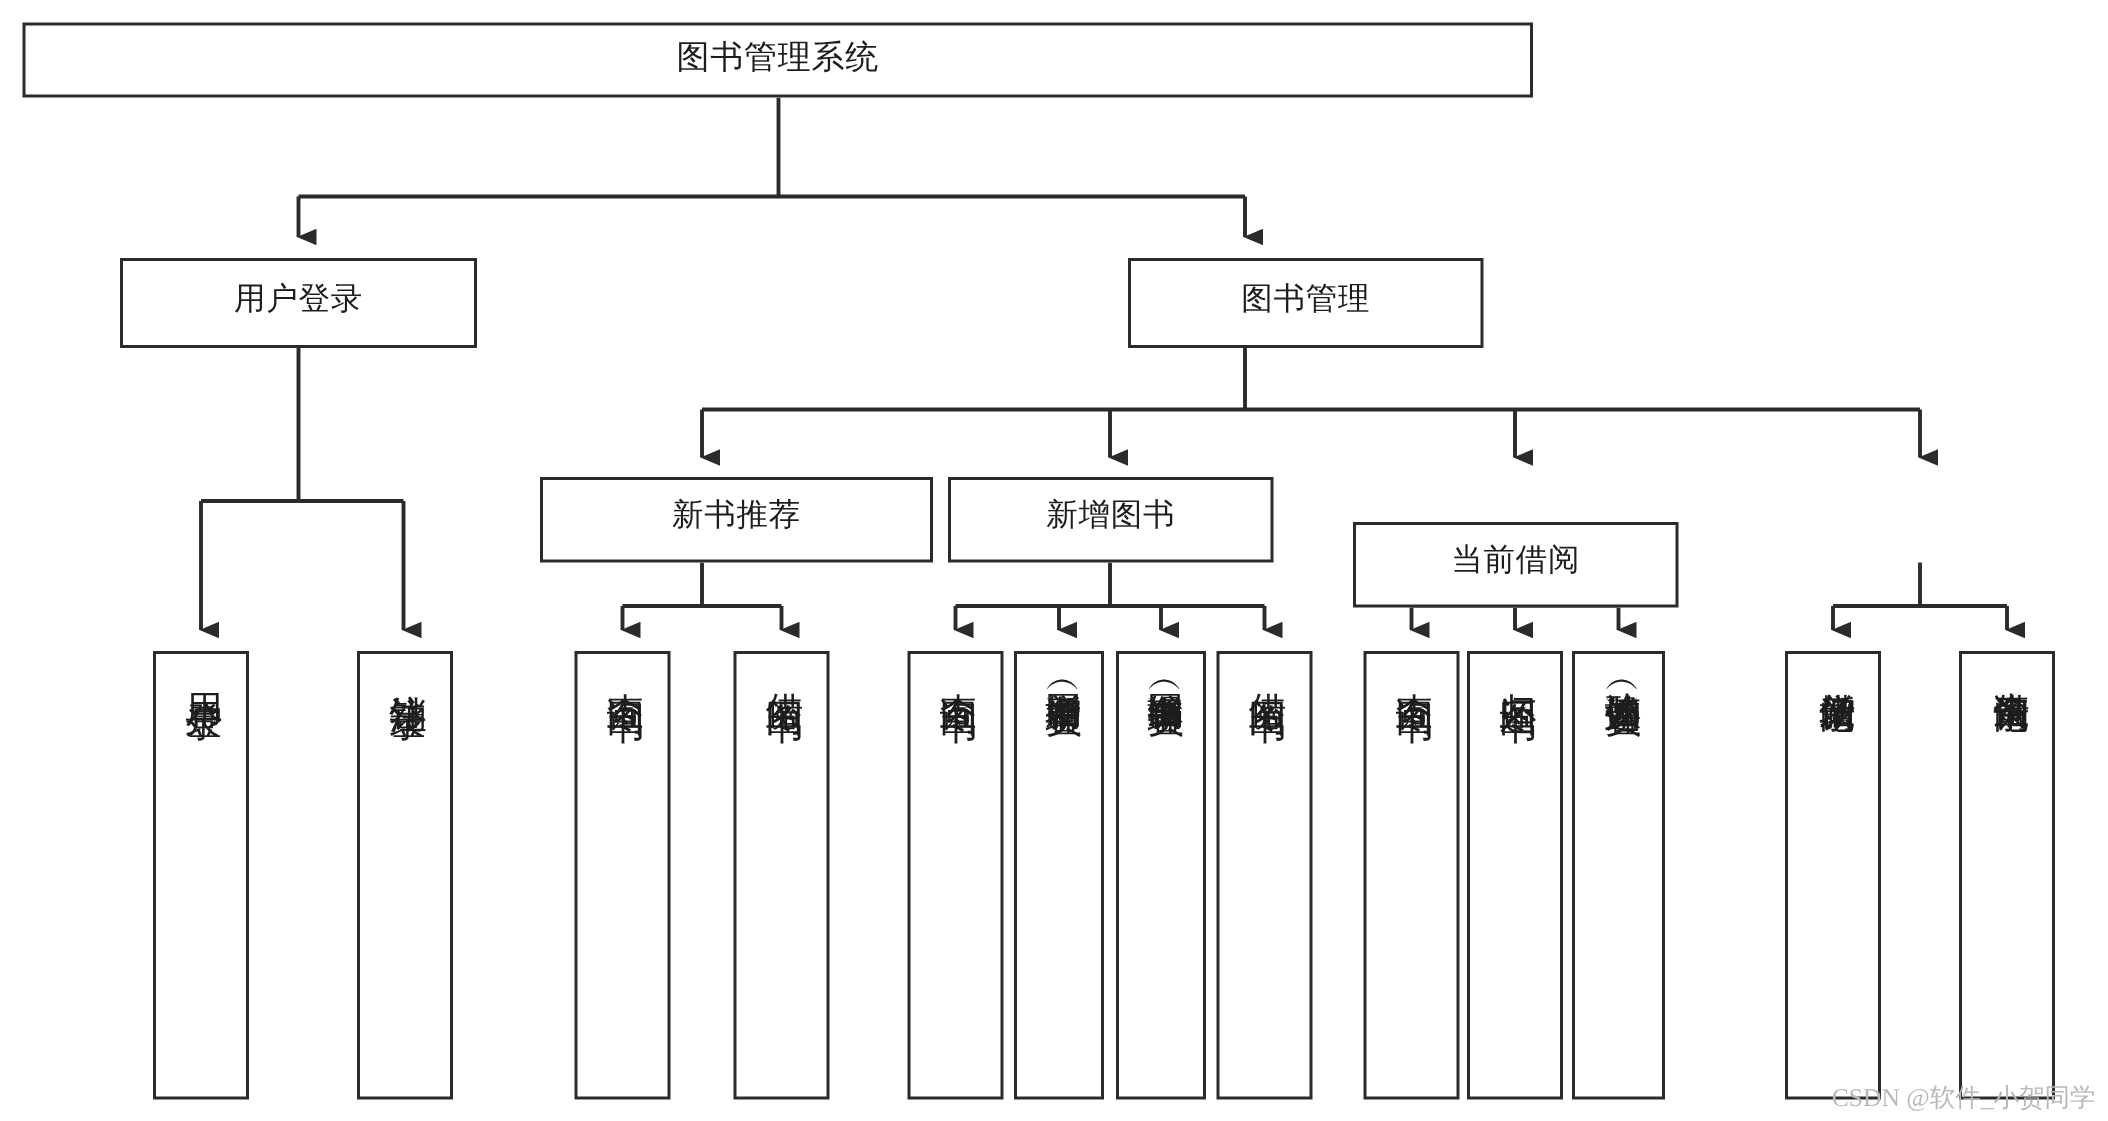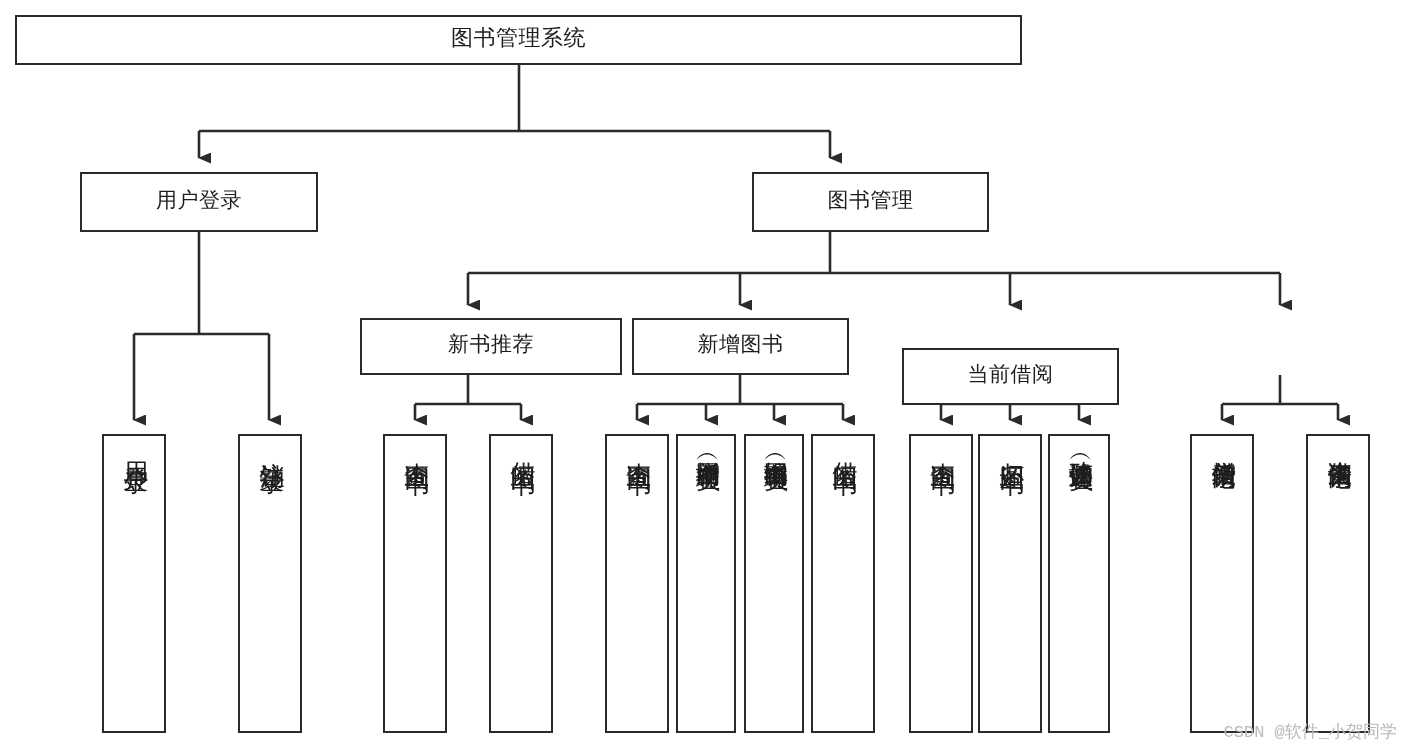--- a/index.html
+++ b/index.html
@@ -67,21 +67,21 @@
   .node.vert.fit .label {
     font-size: 24px;
     letter-spacing: 1px;
   }
   .watermark {
     position: absolute;
     right: 8px;
     bottom: 4px;
     font-size: 17px;
     color: #b9b9b9;
-    font-family: Liberation Mono, monospace;
+    font-family: Liberation Serif, serif;
     white-space: nowrap;
     user-select: none;
   }
 </style>
 </head>
 <body>
 
 <div id="canvas">
 
   <svg class="wires" viewBox="0 0 1405 747" xmlns="http://www.w3.org/2000/svg">

